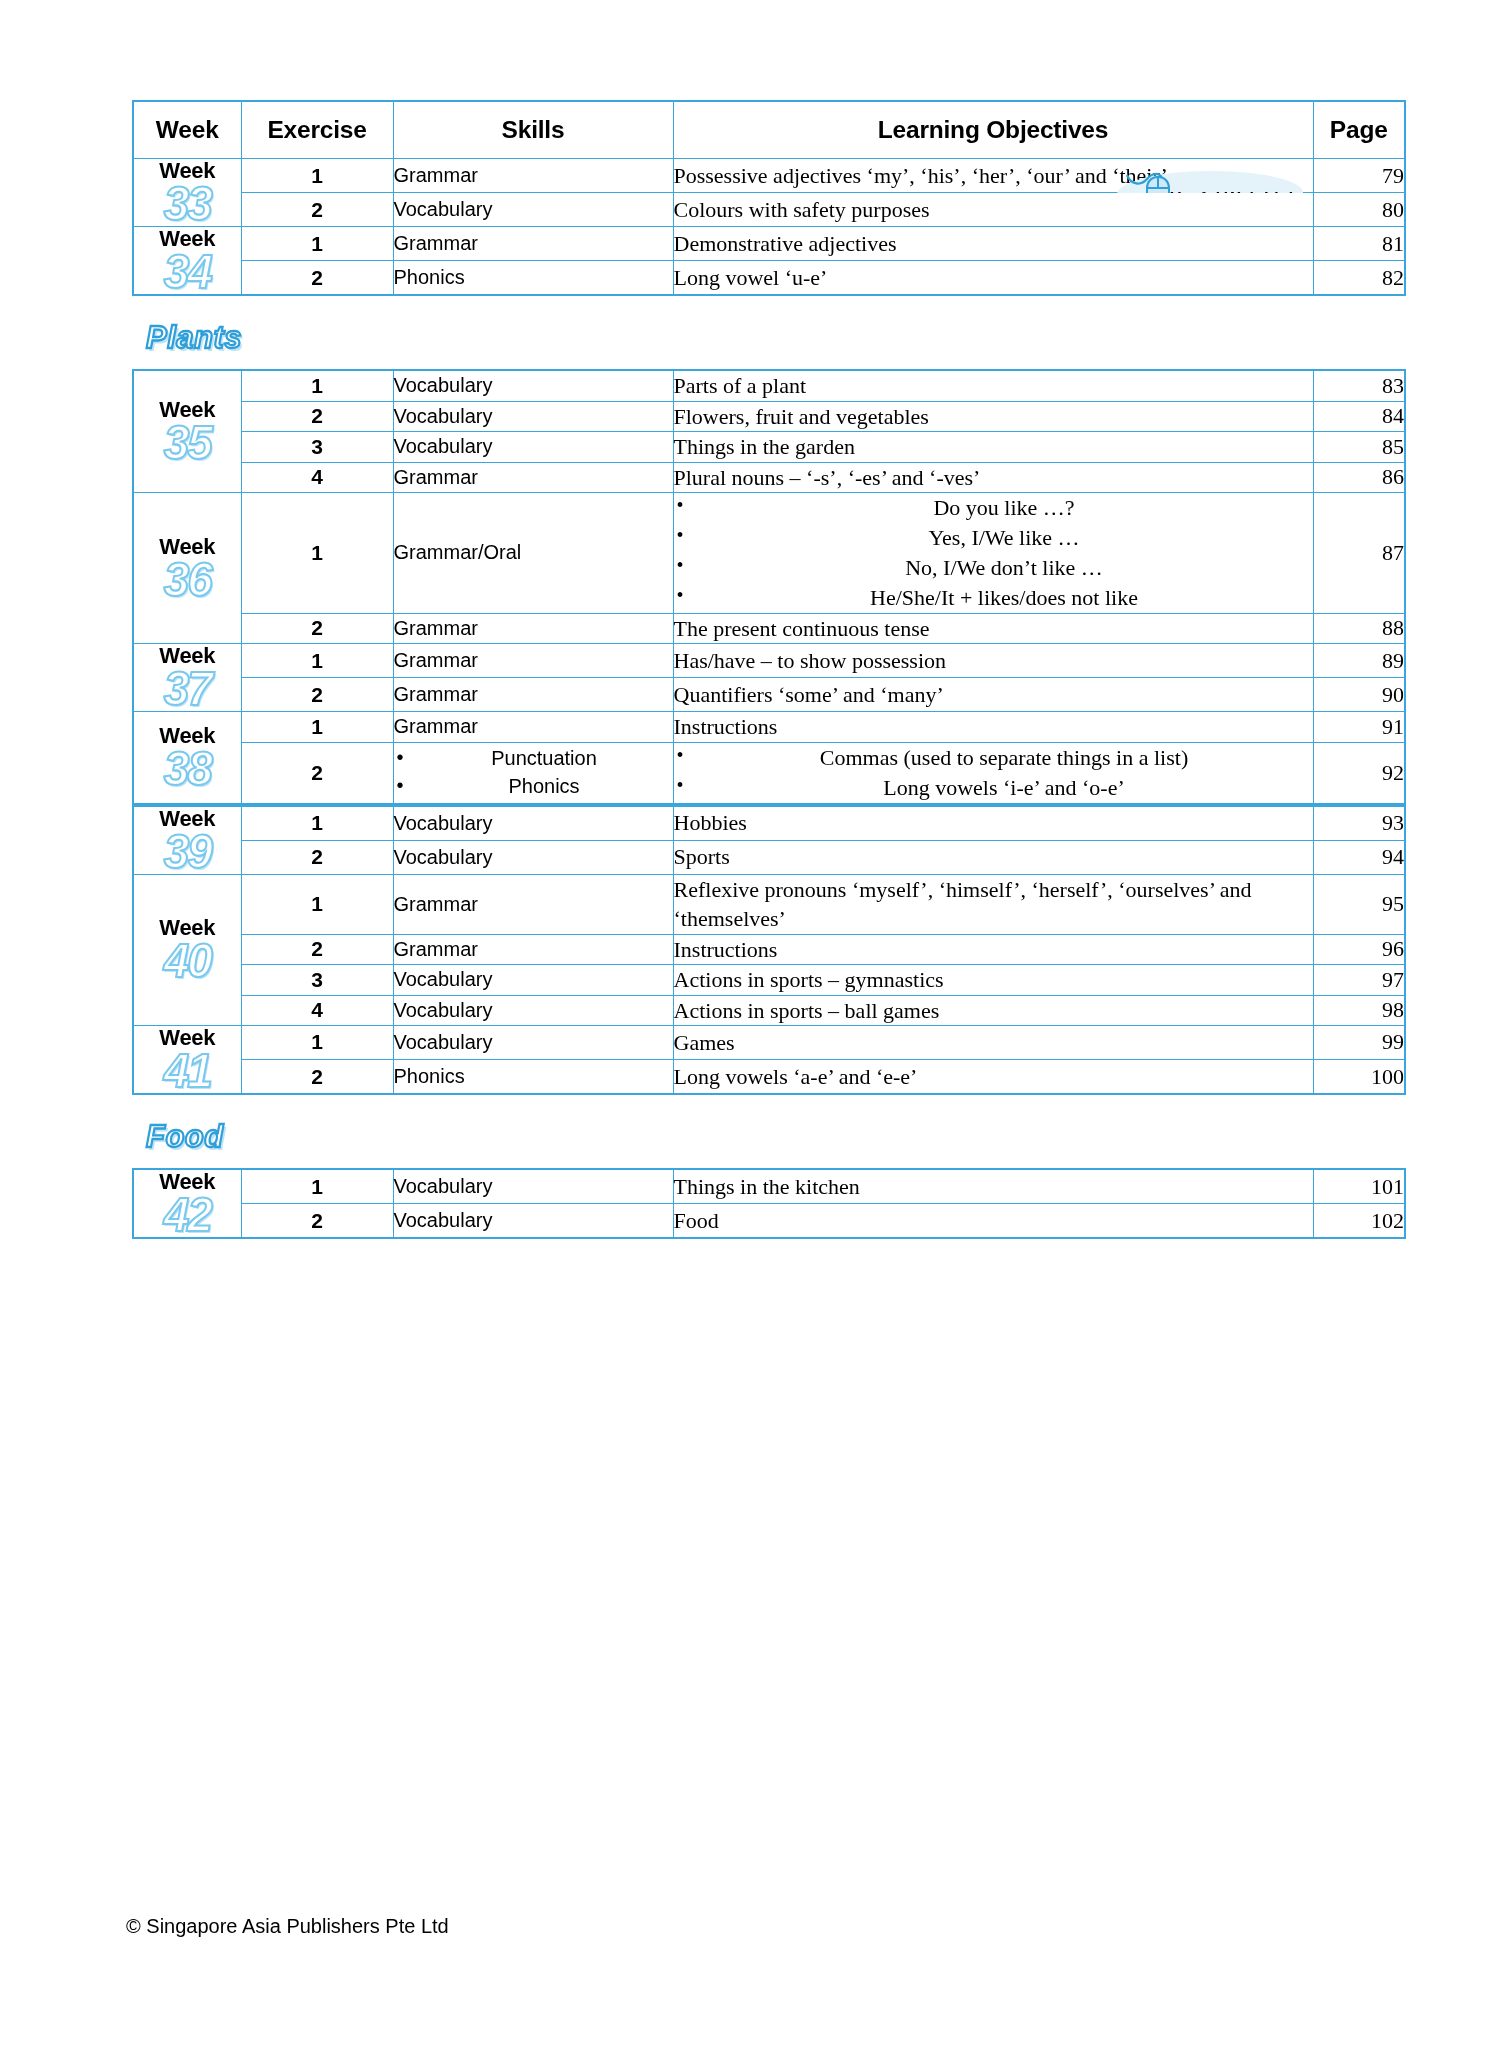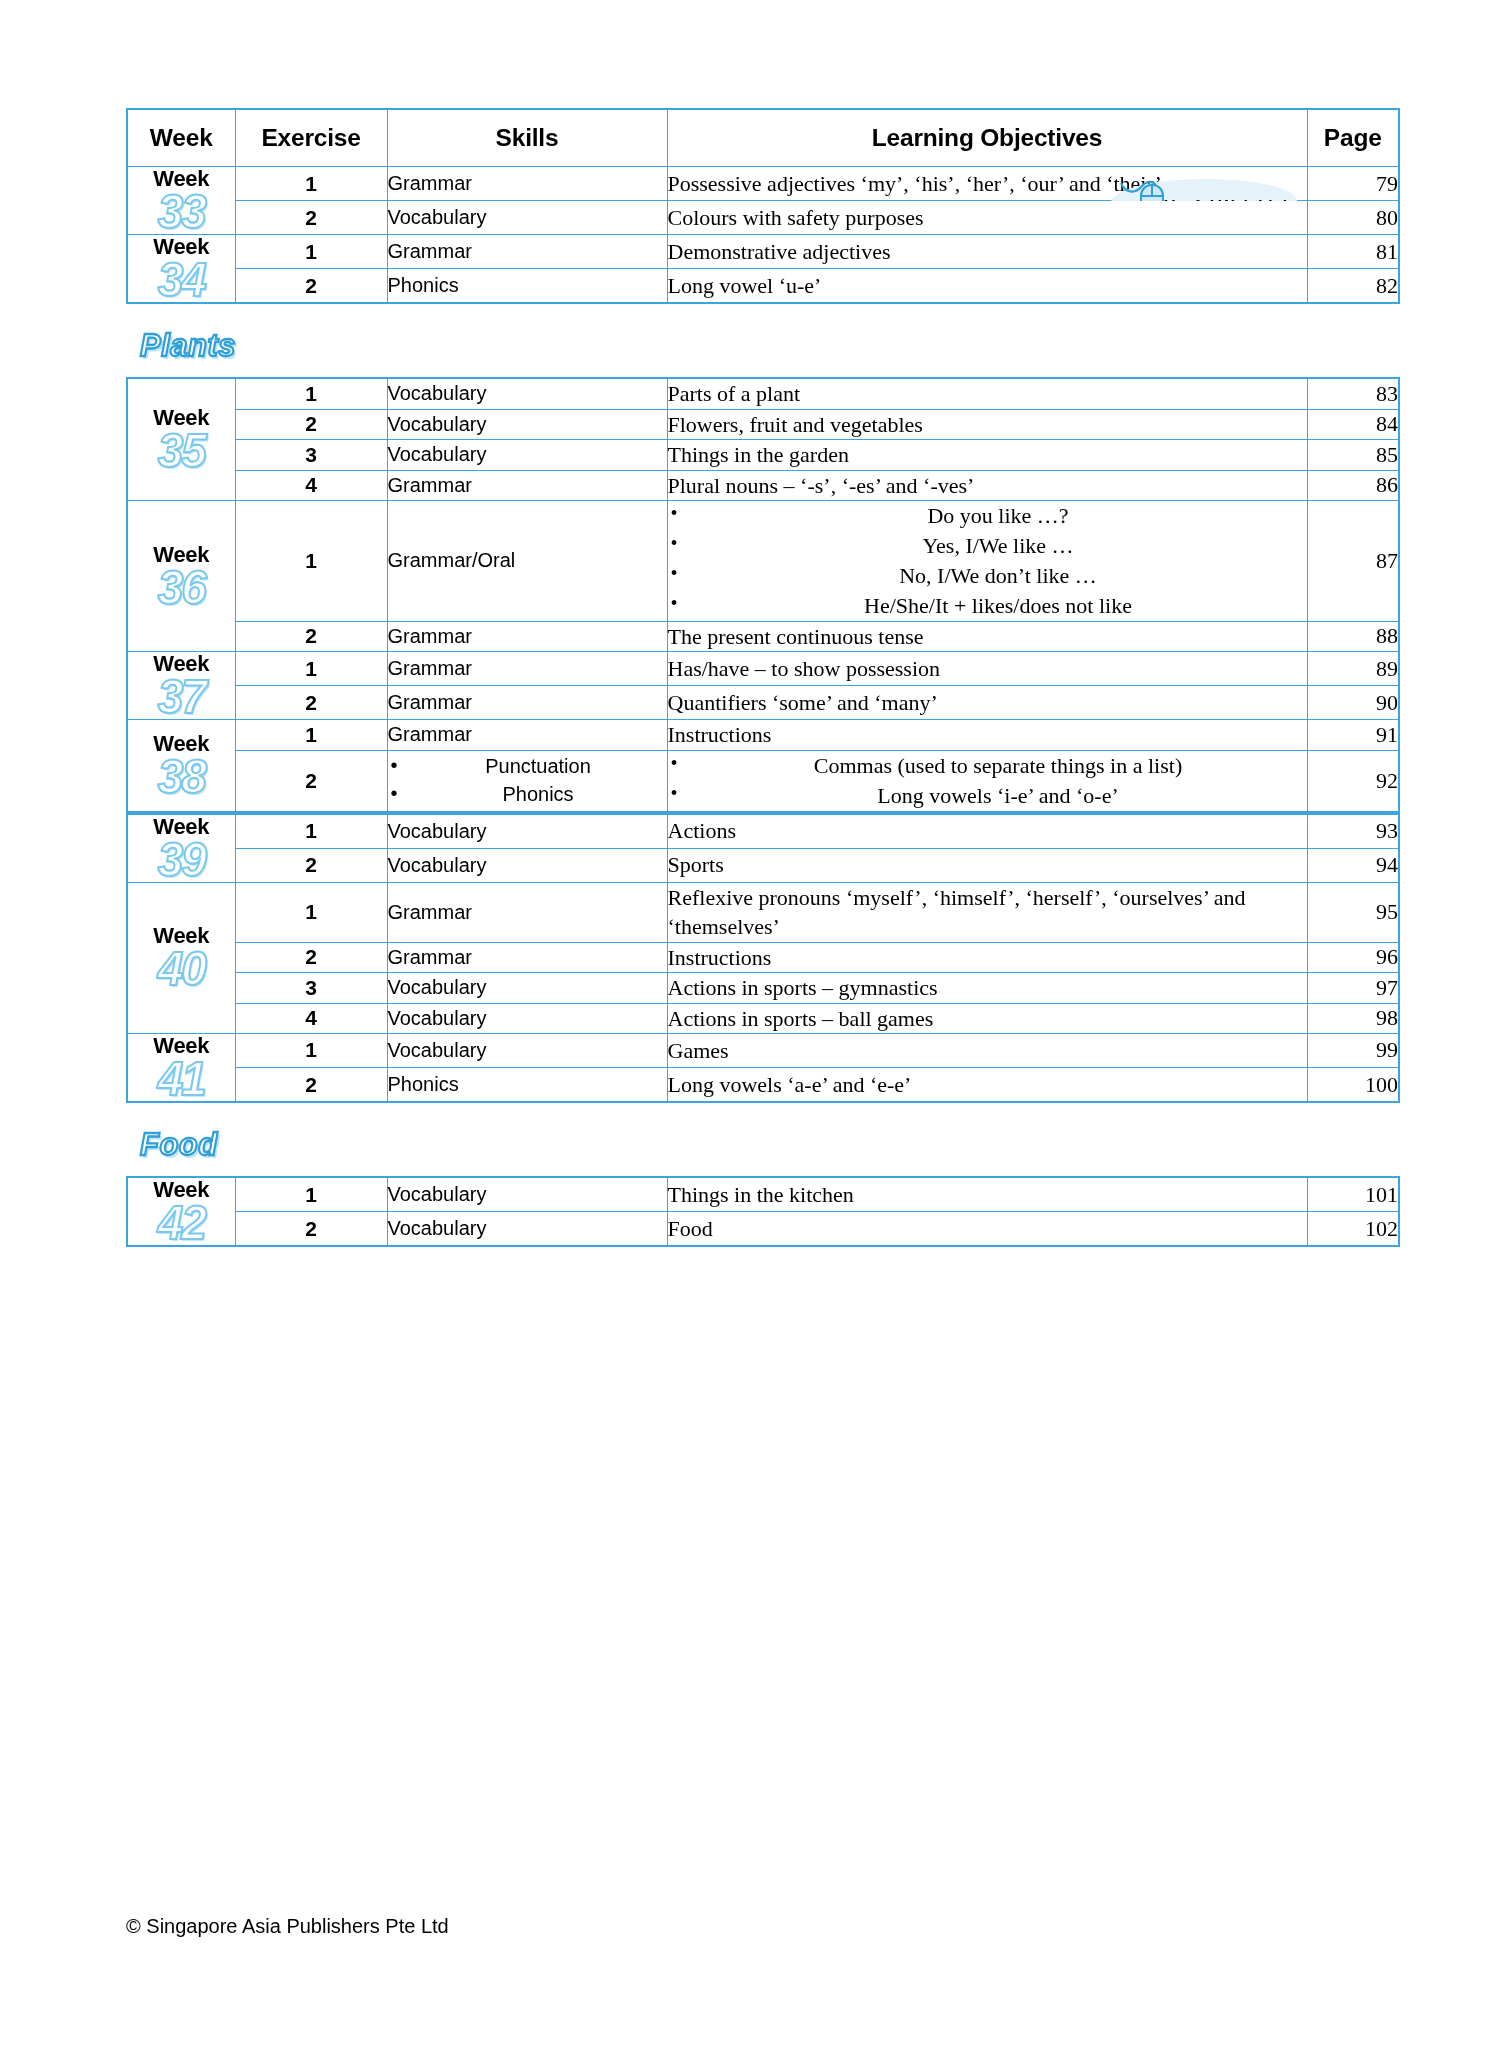--- a/index.html
+++ b/index.html
@@ -18,24 +18,23 @@
   .page {
     position: relative;
     width: 1500px;
     height: 2050px;
     box-sizing: border-box;
     padding: 0;
   }
 
   .content {
     position: absolute;
-    left: 126px;
+    left: 132px;
     top: 100px;
     width: 1272px;
-    margin-top: 8px;
   }
 
   
   table.sow {
     border-collapse: collapse;
     width: 1272px;
     table-layout: fixed;
     border: 2px solid #3aa6dd;
   }
   table.sow td, table.sow th {
@@ -385,21 +384,21 @@
             <col class="c-page">
           </colgroup>
           <tbody>
             <tr>
               <td class="week-cell" rowspan="2">
                 <div class="week-word">Week</div>
                 <div class="week-num">39</div>
               </td>
               <td class="ex-cell">1</td>
               <td class="skills-cell">Vocabulary</td>
-              <td class="obj-cell"><span>Actions</span></td>
+              <td class="obj-cell"><span>Hobbies</span></td>
               <td class="page-cell">93</td>
             </tr>
             <tr>
               <td class="ex-cell">2</td>
               <td class="skills-cell">Vocabulary</td>
               <td class="obj-cell"><span>Sports</span></td>
               <td class="page-cell">94</td>
             </tr>
             <tr>
               <td class="week-cell" rowspan="4">

